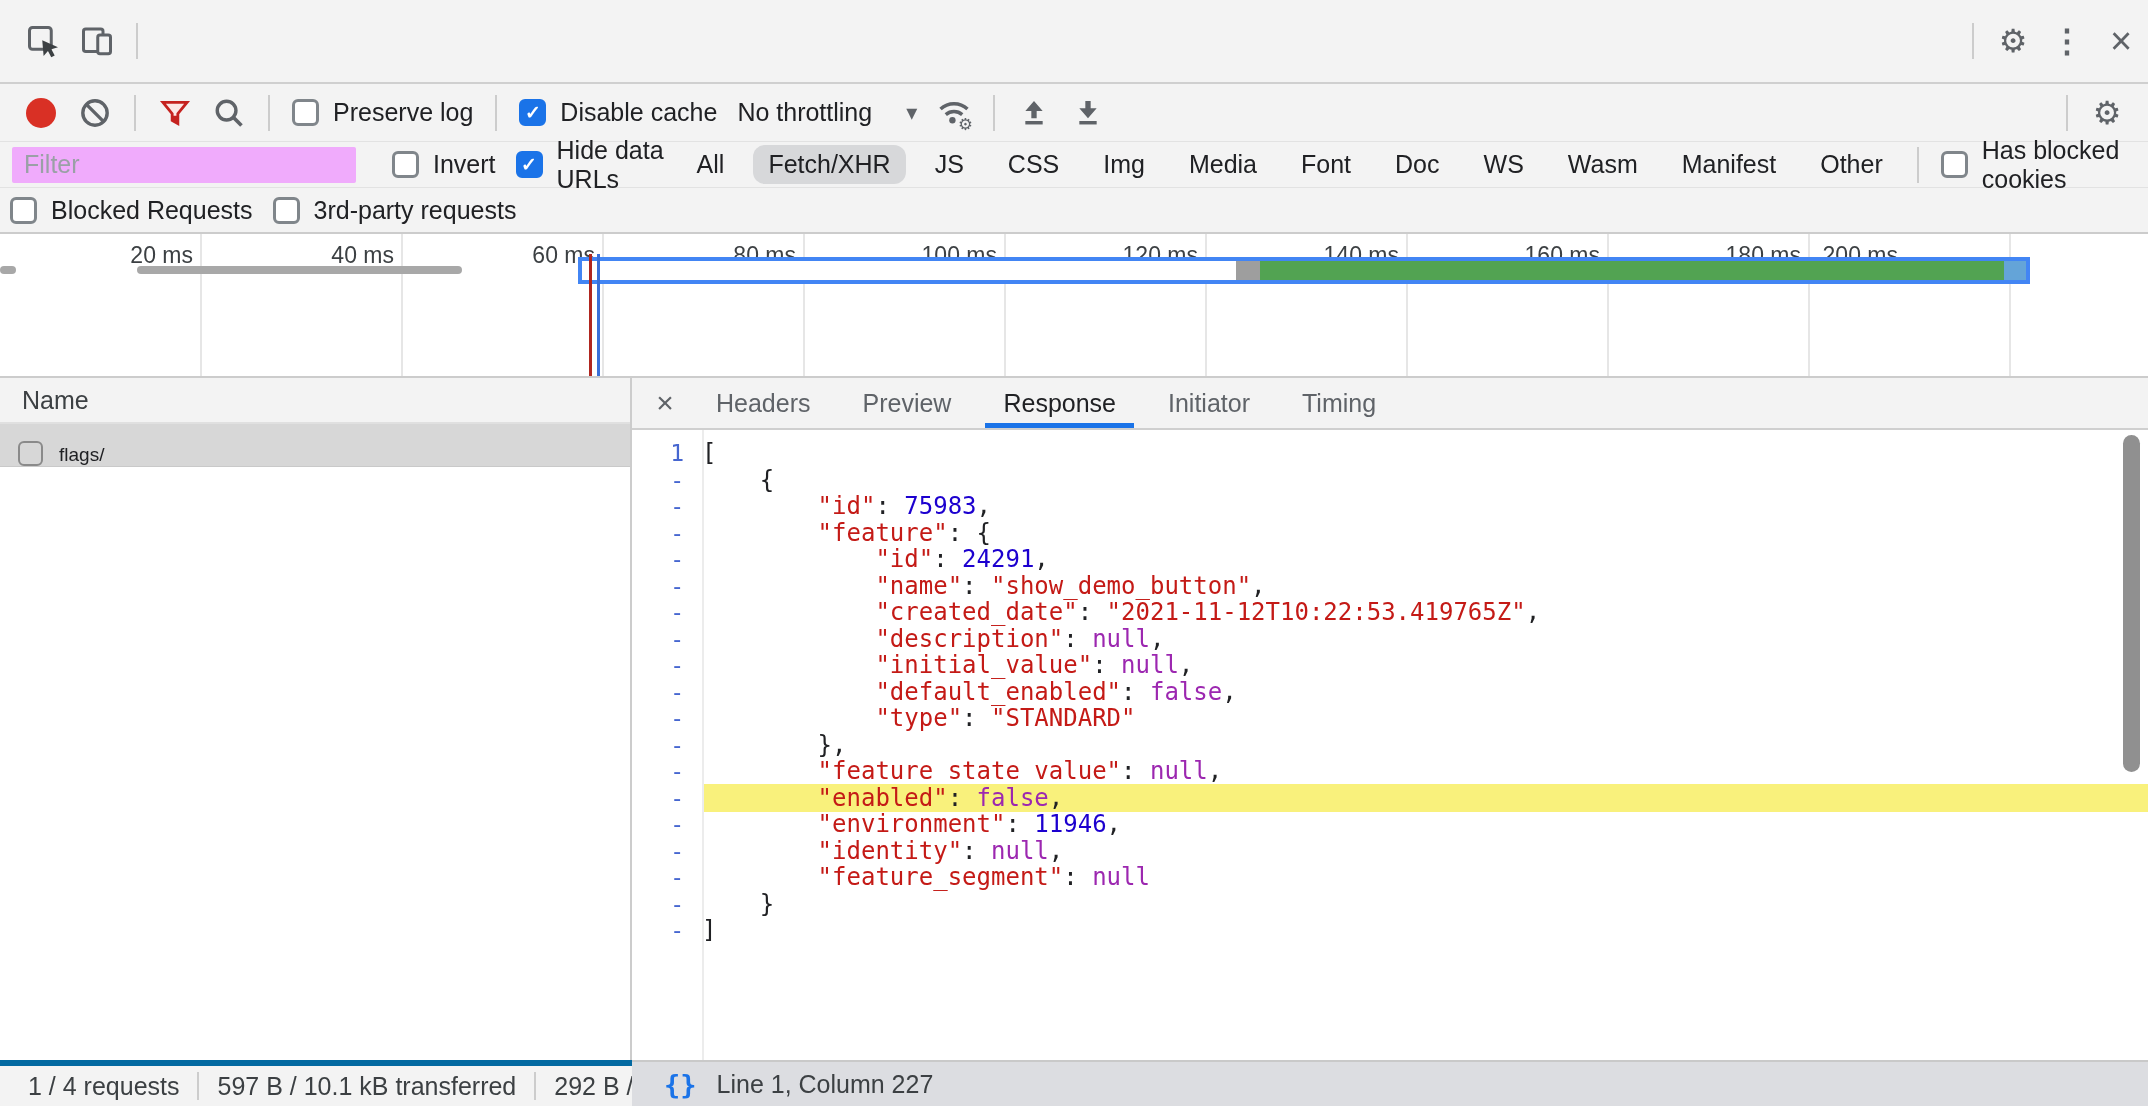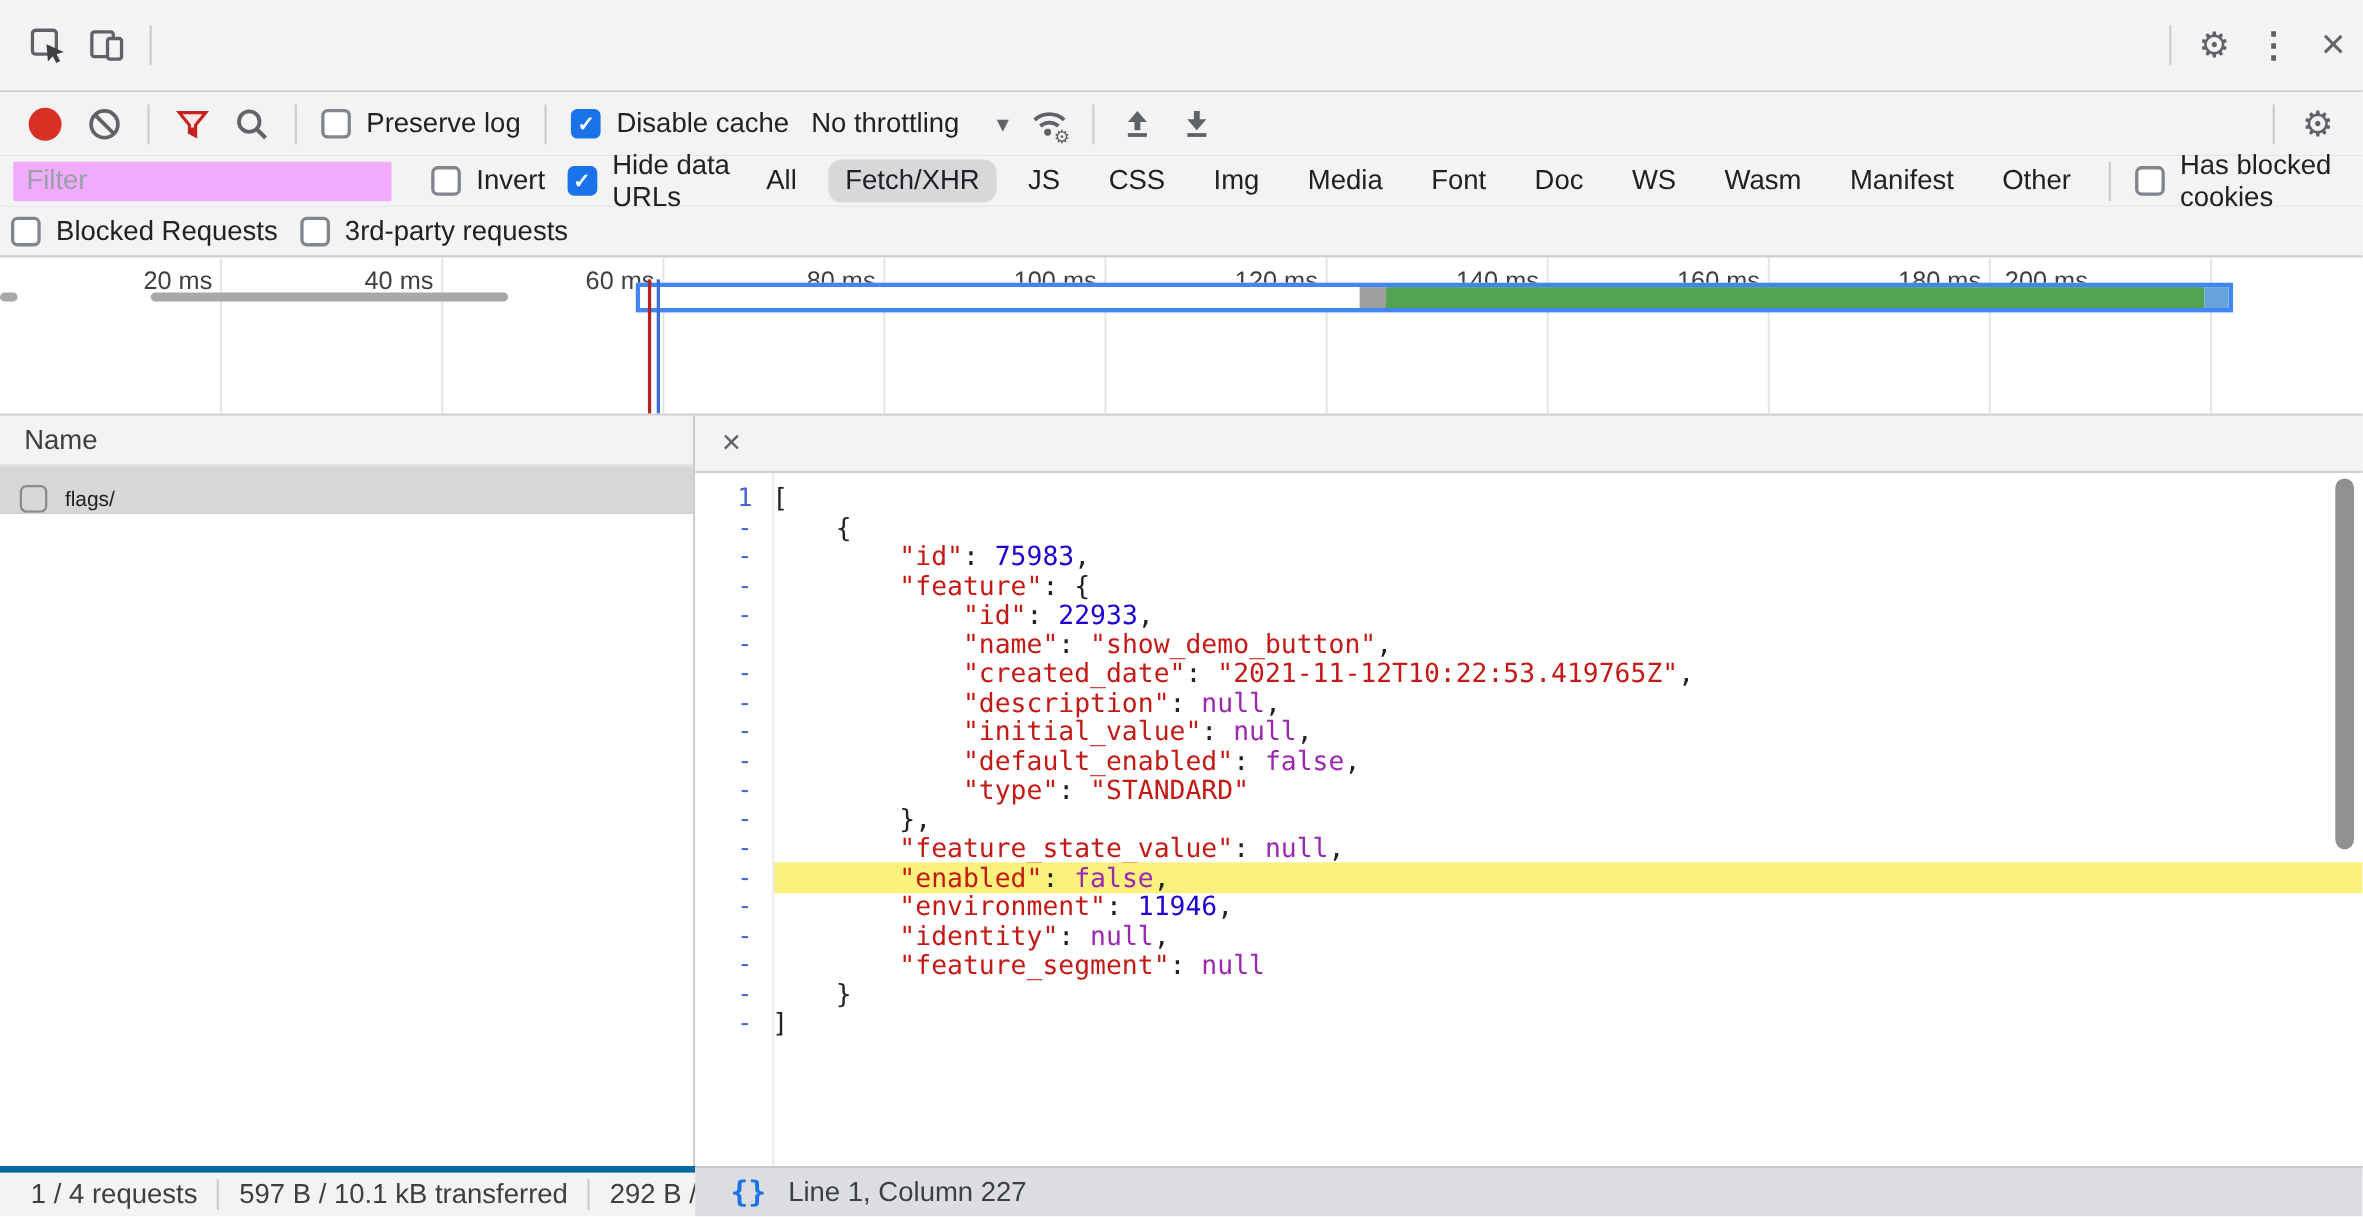--- a/index.html
+++ b/index.html
@@ -290,20 +290,27 @@
         <span class="cb"></span>
         <span>flags/</span>
       </div>
     </div>
 
     <div class="detail">
       <div class="detail-tabbar">
         <div class="close-x">
           <span>×</span>
         </div>
+        <div class="tabs" id="detail-tabs" style="display:flex;height:100%;">
+            <div class="dtab">Headers</div>
+            <div class="dtab">Preview</div>
+            <div class="dtab active">Response</div>
+            <div class="dtab">Initiator</div>
+            <div class="dtab">Timing</div>
+          </div>
       </div>
       <div class="editor" id="editor">
         <div class="gutter-line"></div>
         <div id="code-lines">
             <div class="code-row">
               <div class="gutter">1</div>
               <div class="row-text"><span class="tk-p">[</span></div>
             </div>
             <div class="code-row">
               <div class="gutter">-</div>
@@ -312,21 +319,21 @@
             <div class="code-row">
               <div class="gutter">-</div>
               <div class="row-text"><span class="tk-p">        </span><span class="tk-k">"id"</span><span class="tk-p">: </span><span class="tk-n">75983</span><span class="tk-p">,</span></div>
             </div>
             <div class="code-row">
               <div class="gutter">-</div>
               <div class="row-text"><span class="tk-p">        </span><span class="tk-k">"feature"</span><span class="tk-p">: {</span></div>
             </div>
             <div class="code-row">
               <div class="gutter">-</div>
-              <div class="row-text"><span class="tk-p">            </span><span class="tk-k">"id"</span><span class="tk-p">: </span><span class="tk-n">22933</span><span class="tk-p">,</span></div>
+              <div class="row-text"><span class="tk-p">            </span><span class="tk-k">"id"</span><span class="tk-p">: </span><span class="tk-n">24291</span><span class="tk-p">,</span></div>
             </div>
             <div class="code-row">
               <div class="gutter">-</div>
               <div class="row-text"><span class="tk-p">            </span><span class="tk-k">"name"</span><span class="tk-p">: </span><span class="tk-s">"show_demo_button"</span><span class="tk-p">,</span></div>
             </div>
             <div class="code-row">
               <div class="gutter">-</div>
               <div class="row-text"><span class="tk-p">            </span><span class="tk-k">"created_date"</span><span class="tk-p">: </span><span class="tk-s">"2021-11-12T10:22:53.419765Z"</span><span class="tk-p">,</span></div>
             </div>
             <div class="code-row">

